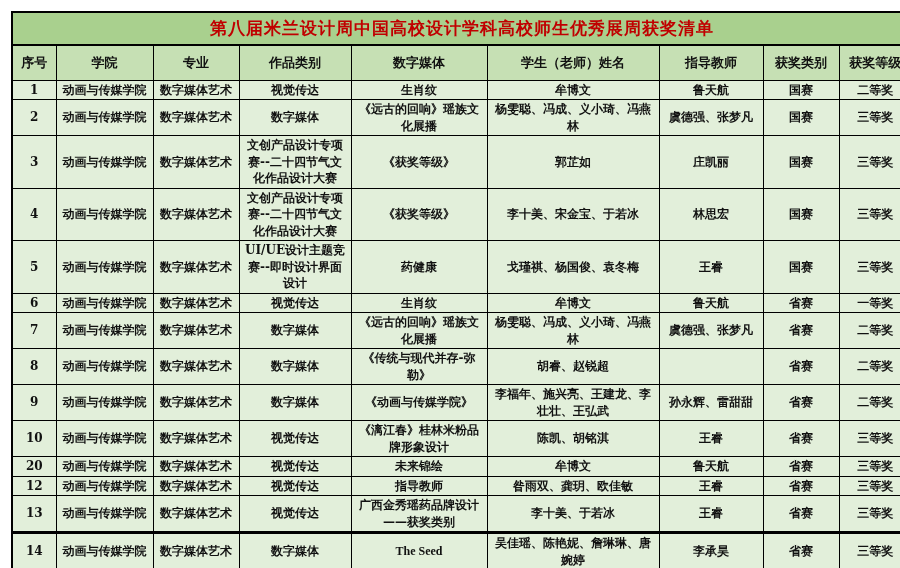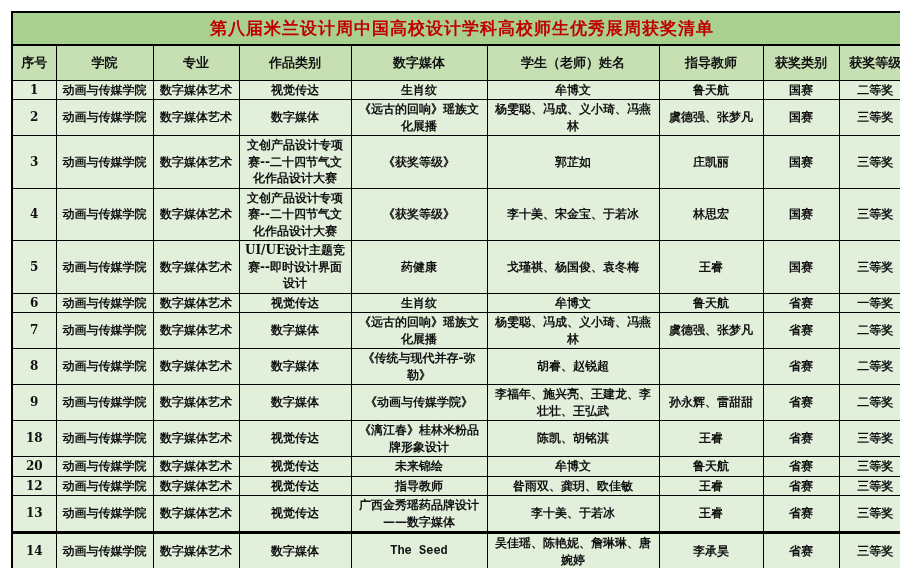--- a/index.html
+++ b/index.html
@@ -47,21 +47,21 @@
     margin-top:47px;
   }
   tbody td{
     background:var(--body-bg);
     font-size:12px;
     line-height:16.5px;
     height:19px;
   }
   
   tbody tr:nth-child(14) td{border-top-width:3px;}
-  td.cell-work[lang="en"]{font-family:Liberation Mono, monospace;}
+  td.cell-work[lang="en"]{font-family:Liberation Serif, serif;}
 </style>
 </head>
 <body>
 
 <div class="page">
   <table>
     <colgroup>
       <col style="width:44px">
       <col style="width:97px">
       <col style="width:86px">
@@ -182,21 +182,21 @@
           <td class="cell-college">动画与传媒学院</td>
           <td class="cell-major">数字媒体艺术</td>
           <td class="cell-category">数字媒体</td>
           <td class="cell-work">《动画与传媒学院》</td>
           <td class="cell-students">李福年、施兴亮、王建龙、李壮壮、王弘武</td>
           <td class="cell-teachers">孙永辉、雷甜甜</td>
           <td class="cell-award_type">省赛</td>
           <td class="cell-award_level">二等奖</td>
         </tr>
         <tr>
-          <td class="cell-no">18</td>
+          <td class="cell-no">10</td>
           <td class="cell-college">动画与传媒学院</td>
           <td class="cell-major">数字媒体艺术</td>
           <td class="cell-category">视觉传达</td>
           <td class="cell-work">《漓江春》桂林米粉品牌形象设计</td>
           <td class="cell-students">陈凯、胡铭淇</td>
           <td class="cell-teachers">王睿</td>
           <td class="cell-award_type">省赛</td>
           <td class="cell-award_level">三等奖</td>
         </tr>
         <tr>
@@ -219,21 +219,21 @@
           <td class="cell-students">昝雨双、龚玥、欧佳敏</td>
           <td class="cell-teachers">王睿</td>
           <td class="cell-award_type">省赛</td>
           <td class="cell-award_level">三等奖</td>
         </tr>
         <tr>
           <td class="cell-no">13</td>
           <td class="cell-college">动画与传媒学院</td>
           <td class="cell-major">数字媒体艺术</td>
           <td class="cell-category">视觉传达</td>
-          <td class="cell-work">广西金秀瑶药品牌设计——数字媒体</td>
+          <td class="cell-work">广西金秀瑶药品牌设计——获奖类别</td>
           <td class="cell-students">李十美、于若冰</td>
           <td class="cell-teachers">王睿</td>
           <td class="cell-award_type">省赛</td>
           <td class="cell-award_level">三等奖</td>
         </tr>
         <tr>
           <td class="cell-no">14</td>
           <td class="cell-college">动画与传媒学院</td>
           <td class="cell-major">数字媒体艺术</td>
           <td class="cell-category">数字媒体</td>

